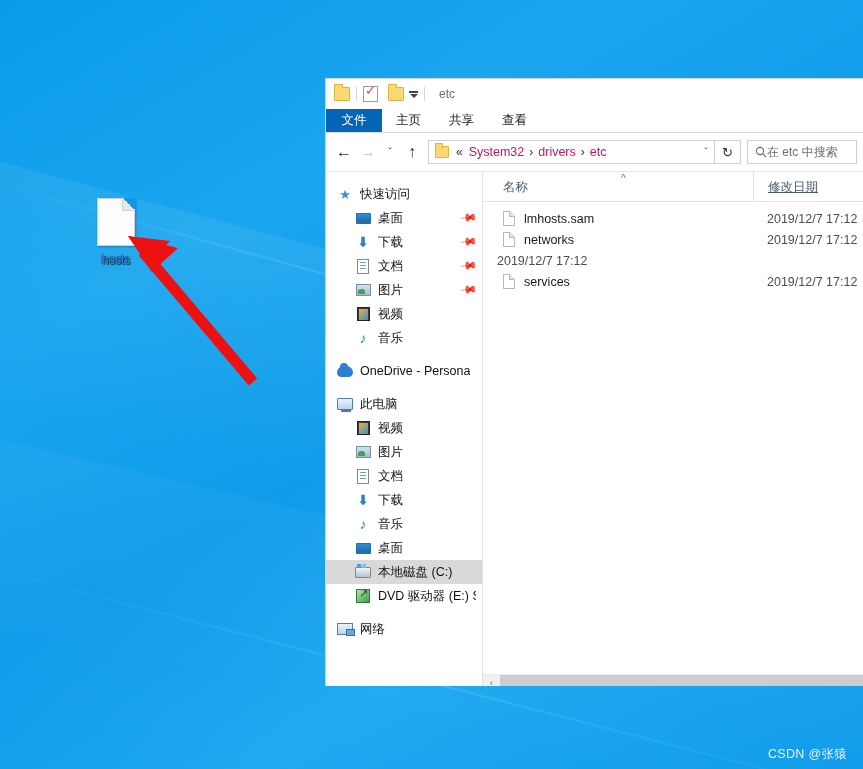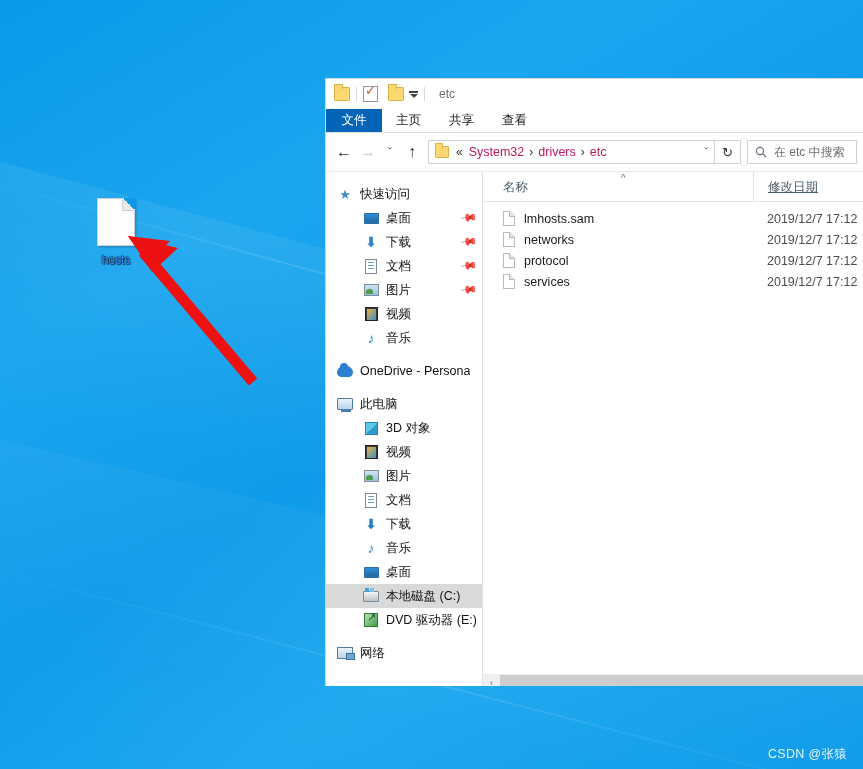--- a/index.html
+++ b/index.html
@@ -187,21 +187,21 @@
     border: 1px solid #cfcfcf; border-left: none;
     display: flex; align-items: center; justify-content: center;
     font-size: 13px; color: #3a3a3a;
     background: #fff;
   }
   #search-box {
     width: 110px; height: 24px;
     border: 1px solid #cfcfcf;
     margin-left: 6px;
     display: flex; align-items: center;
-    padding-left: 7px; gap: 7px;
+    padding-left: 7px; gap: 0;
     overflow: hidden;
     flex: none;
   }
   #search-placeholder { font-size: 12px; color: #6d6d6d; white-space: nowrap; }
 
   
   #window-body {
     display: flex;
     height: 520px;
     border-top: 1px solid #e6e6e6;
@@ -231,21 +231,21 @@
     margin-right: 6px;
     display: flex; align-items: center; justify-content: center;
     position: relative;
   }
   .nav-item .lbl { overflow: hidden; }
   .nav-item .pin {
     margin-left: auto; color: #8b9099; font-size: 11px;
     transform: rotate(40deg);
   }
   .lvl0 { padding-left: 10px; }
-  .lvl1 { padding-left: 36px; }
+  .lvl1 { padding-left: 28px; }
   .nav-gap { height: 9px; }
 
   
   .ic-star { color: #3f8fd0; font-size: 13px; }
   .ic-desktop { width: 15px; height: 11px; background: linear-gradient(180deg,#2f8fd8,#1e6fae); border: 1px solid #2b6ea6; border-bottom-width: 3px; border-radius: 1px; }
   .ic-down { color: #2b7fc4; font-size: 14px; font-weight: bold; }
   .ic-doc { width: 12px; height: 15px; background: #fff; border: 1px solid #7a8a98; position: relative; }
   .ic-doc::after { content:""; position:absolute; left:2px; top:2px; right:2px; height:9px;
      background: repeating-linear-gradient(180deg,#6f9fc4 0 1px, transparent 1px 3px); }
   .ic-pic { width: 15px; height: 12px; background: linear-gradient(180deg,#cfe3f2,#9dbfdc); border: 1px solid #7e8e9c; position: relative; }
@@ -490,26 +490,20 @@
 
       <div class="nav-gap"></div>
 
       <div class="nav-item lvl0">
         <span class="ico">
             <span class="ic-pc"></span>
           </span>
         <span class="lbl">此电脑</span>
       </div>
 
-      <div class="nav-item lvl1">
-        <span class="ico">
-            <span class="ic-3d"></span>
-          </span>
-        <span class="lbl">3D 对象</span>
-      </div>
 
       <div class="nav-item lvl1">
         <span class="ico">
             <span class="ic-vid"></span>
           </span>
         <span class="lbl">视频</span>
       </div>
 
       <div class="nav-item lvl1">
         <span class="ico">
@@ -590,24 +584,20 @@
 
         <div class="file-row">
           <span class="fname">
             <span class="file-glyph-sm"></span>
             <span>networks</span>
           </span>
           <span class="fdate">2019/12/7 17:12</span>
         </div>
 
         <div class="file-row">
-          <span class="fname">
-            <span class="file-glyph-sm"></span>
-            <span>protocol</span>
-          </span>
           <span class="fdate">2019/12/7 17:12</span>
         </div>
 
         <div class="file-row">
           <span class="fname">
             <span class="file-glyph-sm"></span>
             <span>services</span>
           </span>
           <span class="fdate">2019/12/7 17:12</span>
         </div>

